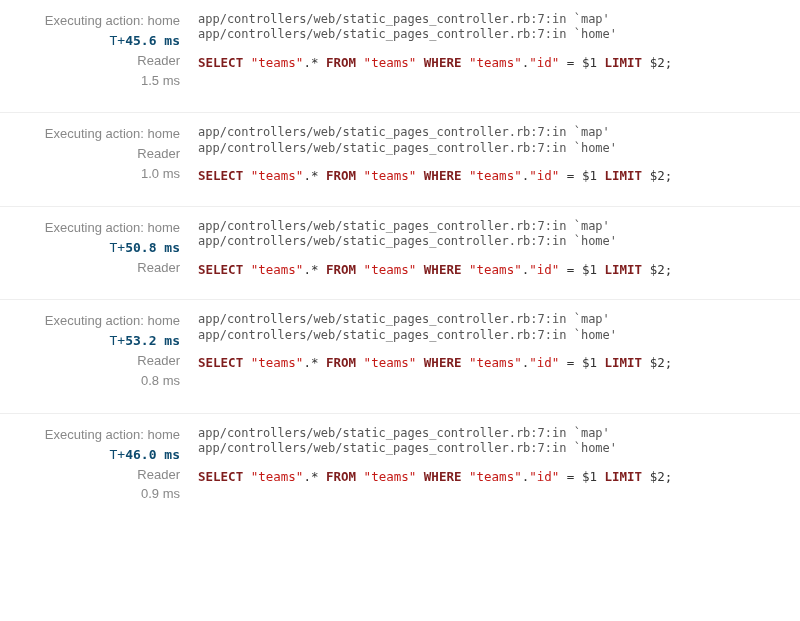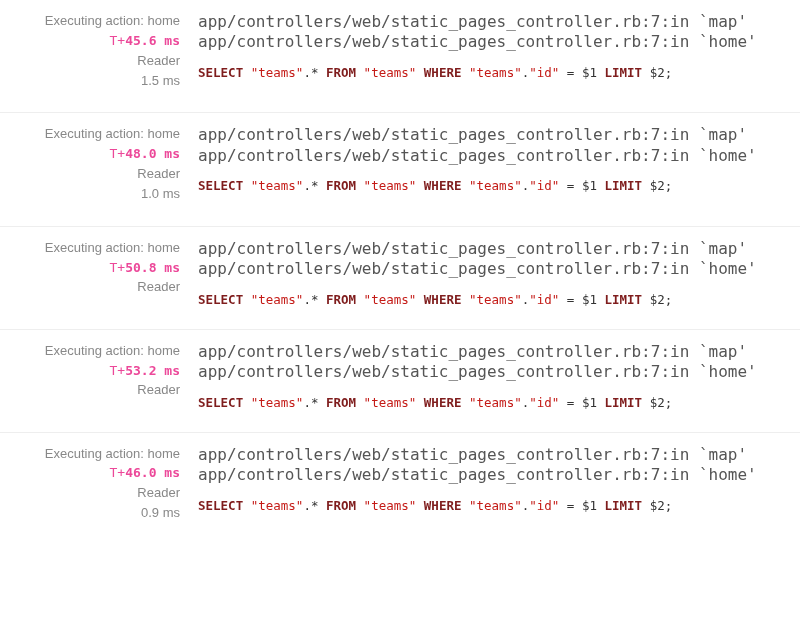--- a/index.html
+++ b/index.html
@@ -22,39 +22,39 @@
       text-align: right;
       padding-right: 18px;
       padding-top: 0;
       color: #888;
       line-height: 1.45;
     }
     .meta-action {
       color: #888;
     }
     .meta-time {
-      color: #ec4899;
+      color: #0c4a6e;
       padding-top: 1px;
     }
     .meta-time .mono { font-family: ui-monospace, Menlo, Consolas, monospace; }
     .meta-role {
       color: #888;
       padding-top: 1px;
     }
     .meta-dur {
       color: #888;
       padding-top: 1px;
     }
     .body {
       flex: 1;
       min-width: 0;
     }
     .trace {
       font-family: ui-monospace, Menlo, Consolas, monospace;
-      font-size: 16px;
+      font-size: 12px;
       color: #555;
       line-height: 1.28;
       white-space: pre;
     }
     .sql {
       font-family: ui-monospace, Menlo, Consolas, monospace;
       font-size: 12.5px;
       margin-top: 12px;
       white-space: pre;
       color: #333;
@@ -77,21 +77,20 @@
     </div>
     <div class="body">
       <div class="trace">app/controllers/web/static_pages_controller.rb:7:in `map'
 app/controllers/web/static_pages_controller.rb:7:in `home'</div>
       <div class="sql"><span class="kw">SELECT</span> <span class="str">"teams"</span><span class="punct">.*</span> <span class="kw">FROM</span> <span class="str">"teams"</span> <span class="kw">WHERE</span> <span class="str">"teams"</span><span class="punct">.</span><span class="str">"id"</span> <span class="punct">=</span> <span class="lit">$1</span> <span class="kw">LIMIT</span> <span class="lit">$2</span><span class="punct">;</span></div>
     </div>
   </div>
     <div class="entry">
     <div class="meta">
       <div class="meta-action">Executing action: home</div>
-      <div class="meta-time"><span class="mono">T+<b>48.0 ms</b></span></div>
       <div class="meta-role">Reader</div>
       <div class="meta-dur">1.0 ms</div>
     </div>
     <div class="body">
       <div class="trace">app/controllers/web/static_pages_controller.rb:7:in `map'
 app/controllers/web/static_pages_controller.rb:7:in `home'</div>
       <div class="sql"><span class="kw">SELECT</span> <span class="str">"teams"</span><span class="punct">.*</span> <span class="kw">FROM</span> <span class="str">"teams"</span> <span class="kw">WHERE</span> <span class="str">"teams"</span><span class="punct">.</span><span class="str">"id"</span> <span class="punct">=</span> <span class="lit">$1</span> <span class="kw">LIMIT</span> <span class="lit">$2</span><span class="punct">;</span></div>
     </div>
   </div>
     <div class="entry">
@@ -104,20 +103,21 @@
       <div class="trace">app/controllers/web/static_pages_controller.rb:7:in `map'
 app/controllers/web/static_pages_controller.rb:7:in `home'</div>
       <div class="sql"><span class="kw">SELECT</span> <span class="str">"teams"</span><span class="punct">.*</span> <span class="kw">FROM</span> <span class="str">"teams"</span> <span class="kw">WHERE</span> <span class="str">"teams"</span><span class="punct">.</span><span class="str">"id"</span> <span class="punct">=</span> <span class="lit">$1</span> <span class="kw">LIMIT</span> <span class="lit">$2</span><span class="punct">;</span></div>
     </div>
   </div>
     <div class="entry">
     <div class="meta">
       <div class="meta-action">Executing action: home</div>
       <div class="meta-time"><span class="mono">T+<b>53.2 ms</b></span></div>
       <div class="meta-role">Reader</div>
+      <div class="meta-dur">0.8 ms</div>
     </div>
     <div class="body">
       <div class="trace">app/controllers/web/static_pages_controller.rb:7:in `map'
 app/controllers/web/static_pages_controller.rb:7:in `home'</div>
       <div class="sql"><span class="kw">SELECT</span> <span class="str">"teams"</span><span class="punct">.*</span> <span class="kw">FROM</span> <span class="str">"teams"</span> <span class="kw">WHERE</span> <span class="str">"teams"</span><span class="punct">.</span><span class="str">"id"</span> <span class="punct">=</span> <span class="lit">$1</span> <span class="kw">LIMIT</span> <span class="lit">$2</span><span class="punct">;</span></div>
     </div>
   </div>
     <div class="entry">
     <div class="meta">
       <div class="meta-action">Executing action: home</div>

